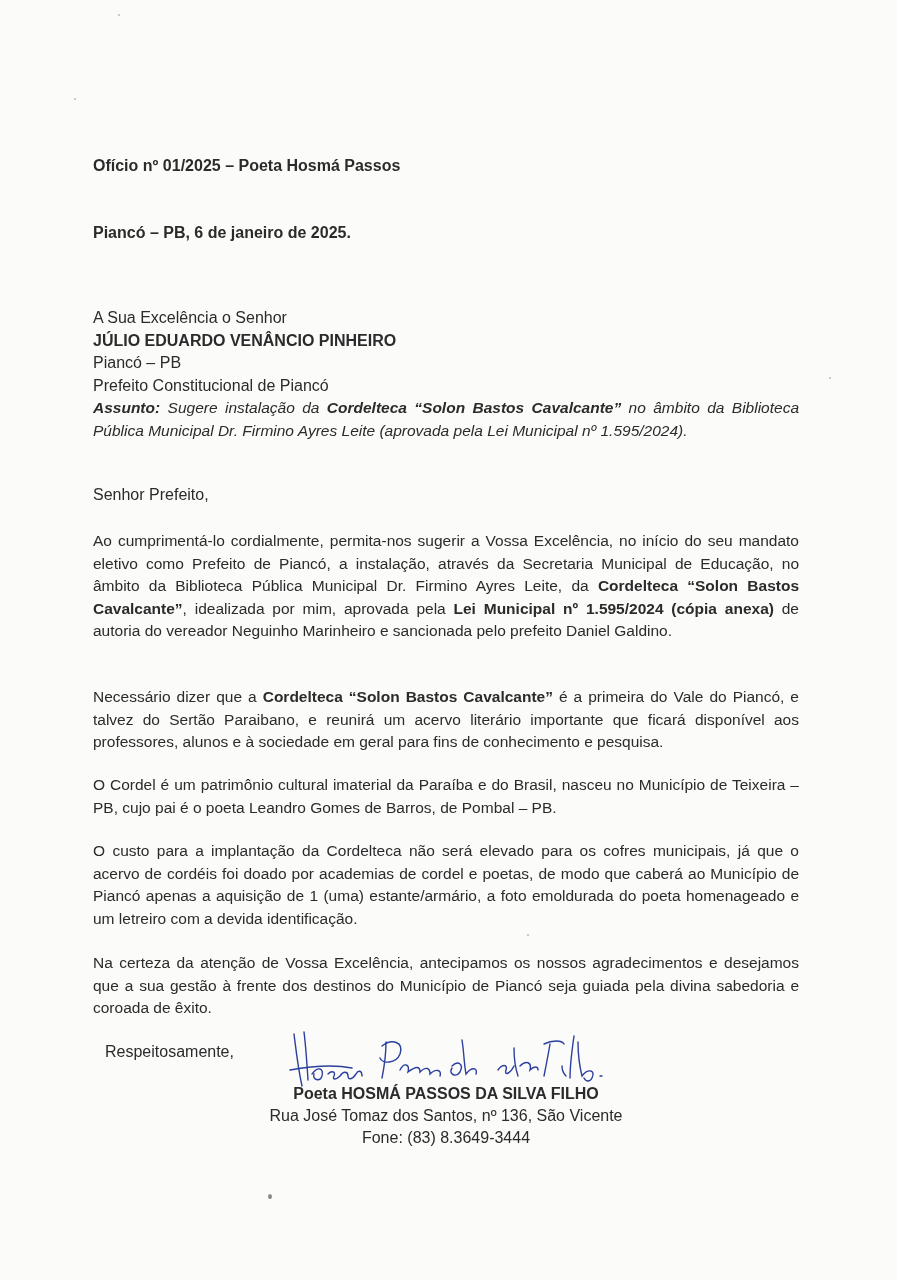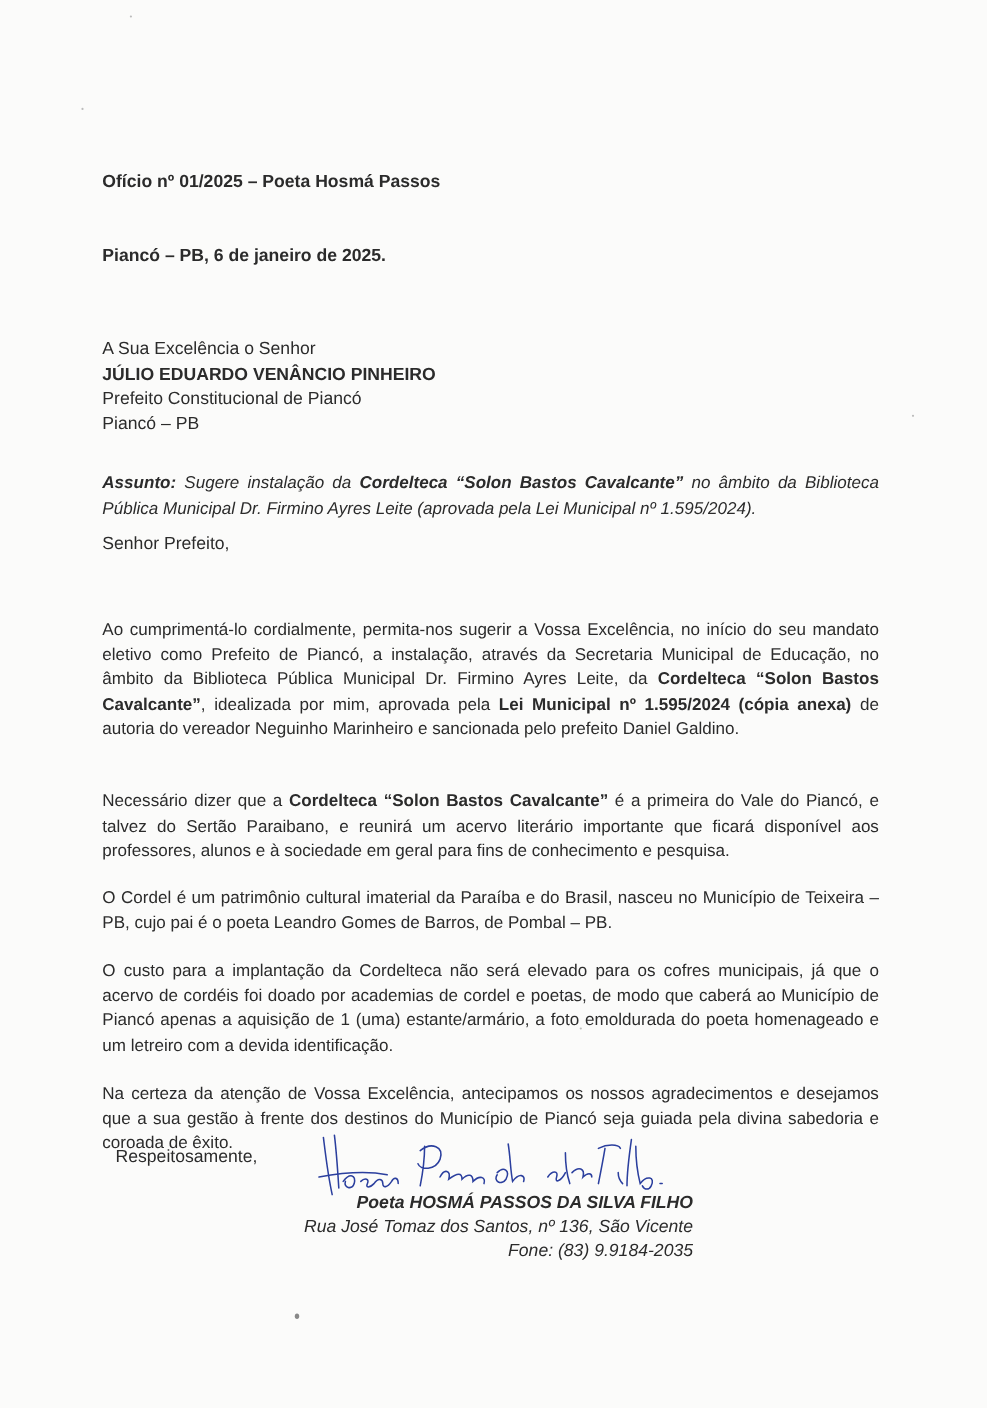--- a/index.html
+++ b/index.html
@@ -2,38 +2,38 @@
 <html><head>
 <meta charset="utf-8">
 <style>
   html, body { margin:0; padding:0; }
   body { width:897px; height:1280px; background:#fbfbfa; position:relative; overflow:hidden;
          font-family:"Liberation Sans", sans-serif; color:#2b2b2b; }
   .abs { position:absolute; }
   .t { font-size:16px; line-height:22px; }
   .b { font-weight:bold; }
   .i { font-style:italic; }
-  .para { position:absolute; left:93px; width:706px; font-size:15.5px; line-height:22.5px; text-align:justify;margin-top:32px; }
-  .center { text-align:right;font-style:italic; }
+  .para { position:absolute; left:93px; width:706px; font-size:15.5px; line-height:22.5px; text-align:justify; }
+  .center { text-align:center; }
   .speck { position:absolute; width:2px; height:2px; background:#bbb; border-radius:50%; }
 </style>
 </head>
 <body>
 
 <div>
 
   <div class="abs t b" style="left:93px; top:155px;">Ofício nº 01/2025 – Poeta Hosmá Passos</div>
 
   <div class="abs t" style="left:93px; top:222px;font-weight:bold;">Piancó – PB, 6 de janeiro de 2025.</div>
 
   <div class="abs t" style="left:93px; top:267px; line-height:22.5px;margin-top:40px;">
     <div>A Sua Excelência o Senhor</div>
     <div class="b">JÚLIO EDUARDO VENÂNCIO PINHEIRO</div>
+    <div>Piancó – PB</div>
     <div>Prefeito Constitucional de Piancó</div>
-    <div>Piancó – PB</div>
   </div>
 
   <div class="para i" style="top:397px;">
     <span class="b">Assunto:</span><span> Sugere instalação da </span><span class="b">Cordelteca “Solon Bastos Cavalcante”</span><span> no âmbito da Biblioteca Pública Municipal Dr. Firmino Ayres Leite (aprovada pela Lei Municipal nº 1.595/2024).</span>
   </div>
 
   <div class="abs t" style="left:93px; top:484px;">Senhor Prefeito,</div>
 
   <div class="para" style="top:530px;">
     <span>Ao cumprimentá-lo cordialmente, permita-nos sugerir a Vossa Excelência, no início do seu mandato eletivo como Prefeito de Piancó, a instalação, através da Secretaria Municipal de Educação, no âmbito da Biblioteca Pública Municipal Dr. Firmino Ayres Leite, da </span><span class="b">Cordelteca “Solon Bastos Cavalcante”</span><span>, idealizada por mim, aprovada pela </span><span class="b">Lei Municipal nº 1.595/2024 (cópia anexa)</span><span> de autoria do vereador Neguinho Marinheiro e sancionada pelo prefeito Daniel Galdino.</span>
@@ -63,21 +63,21 @@
       <path d="M170 36 c 6 -6 12 -2 8 6 c -4 6 -12 2 -8 -4 M180 10 C 182 22, 182 34, 184 44 c 6 -8 12 -6 10 0"></path>
       <path d="M216 40 c 4 -6 10 -6 8 0 c -2 6 4 4 8 -4 M232 18 C 232 30, 234 40, 236 46 M238 36 c 6 -6 12 -4 10 4 c 4 -4 8 -4 8 0"></path>
       <path d="M262 14 c 8 -4 18 -4 20 0 M268 14 C 266 26, 264 36, 262 46 M280 36 c 0 4 2 8 4 10"></path>
       <path d="M292 6 C 290 20, 288 34, 288 48 M296 12 C 296 26, 298 38, 300 46 c 6 -8 14 -6 10 2 c -2 4 -6 4 -8 0 M318 46 l 2 0"></path>
     </g>
   </svg>
 
   <div class="abs center" style="left:262px; top:1083px; width:368px;">
     <div class="t b" style="font-size:16px; line-height:22px;">Poeta HOSMÁ PASSOS DA SILVA FILHO</div>
     <div class="t" style="line-height:22px;">Rua José Tomaz dos Santos, nº 136, São Vicente</div>
-    <div class="t" style="line-height:22px;">Fone: (83) 9.9184-2035</div>
+    <div class="t" style="line-height:22px;">Fone: (83) 8.3649-3444</div>
   </div>
 
   <div class="speck" style="left:118px; top:14px;"></div>
   <div class="speck" style="left:74px; top:98px;"></div>
   <div class="speck" style="left:829px; top:377px;"></div>
   <div class="speck" style="left:268px; top:1194px; width:4px; height:5px; background:#888;"></div>
   <div class="speck" style="left:527px; top:934px;"></div>
 </div>
 
 </body></html>

